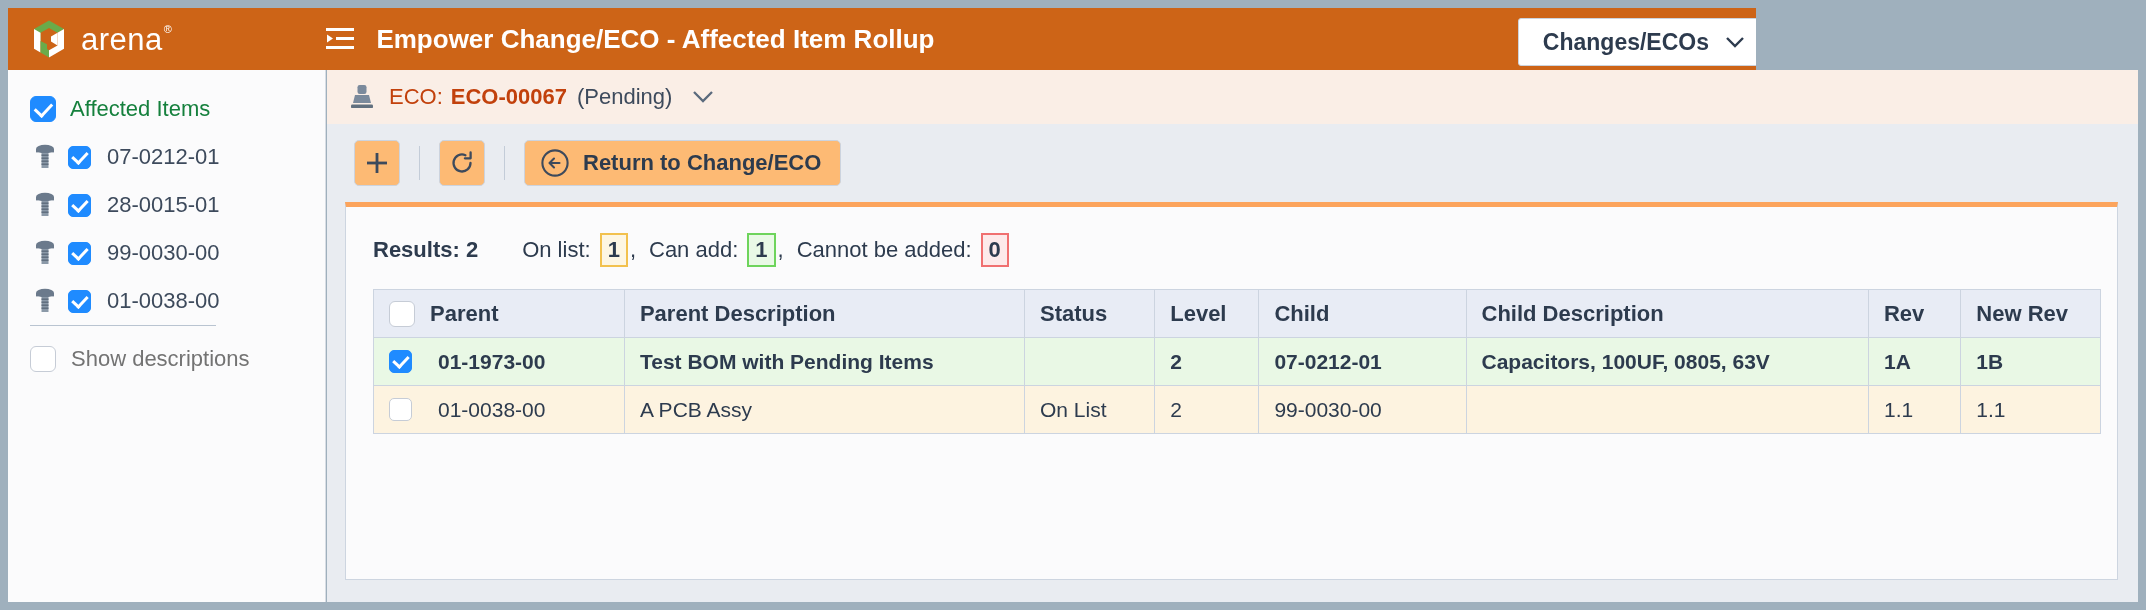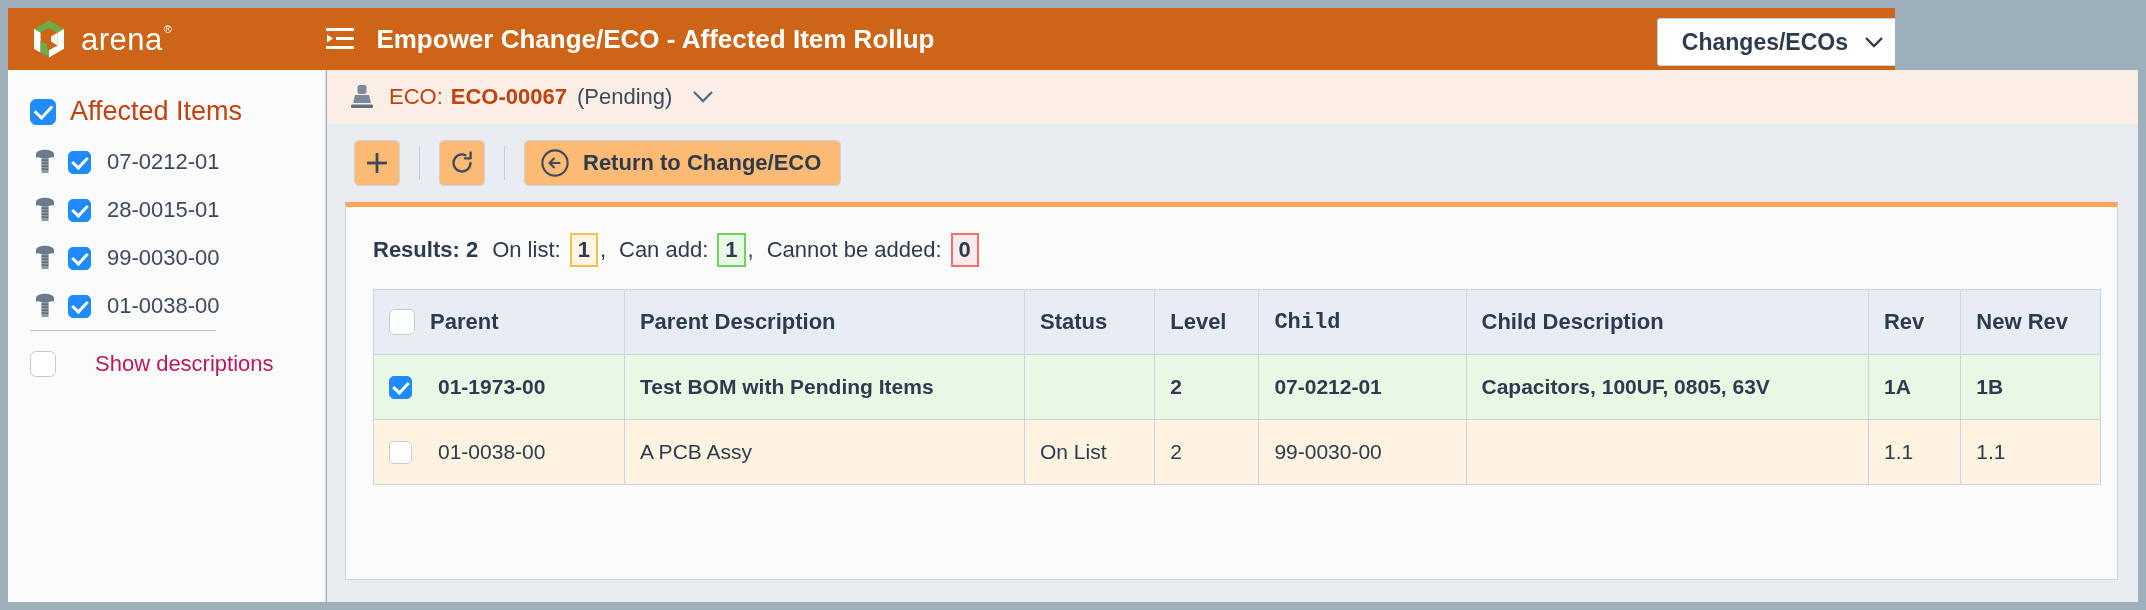--- a/index.html
+++ b/index.html
@@ -14,21 +14,21 @@
   #app {
     position: relative;
     width: 2146px; height: 610px;
     background: #9fb0bd;
   }
 
   
   .header {
     position: absolute;
     left: 8px; top: 8px;
-    width: 1887px; height: 62px;
+    width: 1748px; height: 62px;
     background: #cd6417;
     display: flex;
     align-items: center;
     overflow: hidden;
   }
   .logo-wrap {
     display: flex; align-items: center;
     margin-left: 22px;
     height: 100%;
   }
@@ -95,21 +95,21 @@
     border-right: 1px solid #d8dde4;
     overflow: hidden;
   }
   .si-root {
     display: flex; align-items: center;
     margin: 26px 0 0 22px;
     gap: 14px;
     cursor: pointer;
   }
   .si-root .si-label {
-    font-size: 27px; color: #c2410c; font-weight: 400;
+    font-size: 22px; color: #15803d; font-weight: 400;
     white-space: nowrap;
   }
   .si-child {
     display: flex; align-items: center;
     margin: 22px 0 0 26px;
     gap: 12px;
     cursor: pointer;
   }
   .si-child .si-label {
     font-size: 22px; color: #3d4a5c;
@@ -152,21 +152,21 @@
     margin: 11px 0 0 22px;
     width: 186px; height: 1px;
     background: #b9c4d1;
   }
   .opt-row {
     display: flex; align-items: center;
     margin: 20px 0 0 22px;
     gap: 15px;
     cursor: pointer;
   }
-  .opt-row .si-label { font-size: 22px; color: #be185d; margin-left: 24px; }
+  .opt-row .si-label { font-size: 22px; color: #737373; }
 
   
   .main {
     position: absolute;
     left: 327px; top: 70px;
     width: 1811px; height: 532px;
     background: #e9ecf1;
     overflow: hidden;
   }
 
@@ -225,21 +225,21 @@
     overflow: hidden;
   }
   .results-line {
     display: flex; align-items: center;
     padding: 26px 0 0 27px;
     gap: 0;
     font-size: 22px;
     color: #2d3b4e;
     white-space: nowrap;
   }
-  .results-line .lbl-bold { font-weight: bold; margin-right: 14px; }
+  .results-line .lbl-bold { font-weight: bold; margin-right: 44px; }
   .results-line .lbl { margin-right: 9px; }
   .badge {
     display: inline-flex; align-items: center; justify-content: center;
     min-width: 25px; height: 34px;
     padding: 0 6px;
     border-width: 2px; border-style: solid;
     font-weight: bold;
     font-size: 22px;
     color: #2d3b4e;
   }
@@ -252,36 +252,36 @@
   table.rollup {
     margin: 22px 0 0 27px;
     width: 1728px;
     border-collapse: collapse;
     table-layout: fixed;
     font-size: 21px;
   }
   table.rollup th, table.rollup td {
     border: 1px solid #ccd4e0;
     text-align: left;
-    height: 65px;
+    height: 48px;
     padding: 0 15px;
     color: #2d3b4e;
     overflow: hidden;
     white-space: nowrap;
   }
   table.rollup th {
     background: #e8ecf5;
     font-weight: bold;
     font-size: 22px;
   }
   th.c-parent   { width: 212px; padding-left: 14px; }
   th.c-pdesc    { width: 338px; }
   th.c-status   { width: 110px; }
   th.c-level    { width: 88px; }
-  th.c-child    { width: 175px; font-family: Liberation Mono, monospace; }
+  th.c-child    { width: 175px; }
   th.c-cdesc    { width: 340px; }
   th.c-rev      { width: 78px; margin-left: 32px; }
   th.c-newrev   { width: 118px; }
 
   .th-parent-inner { display:flex; align-items:center; gap: 15px; }
 
   tr.row-canadd td { background: #e9f8e5; font-weight: bold; }
   tr.row-onlist td { background: #fdf3e0; font-weight: normal; }
   td.cell-parent { }
   .td-parent-inner { display:flex; align-items:center; gap: 26px; }

